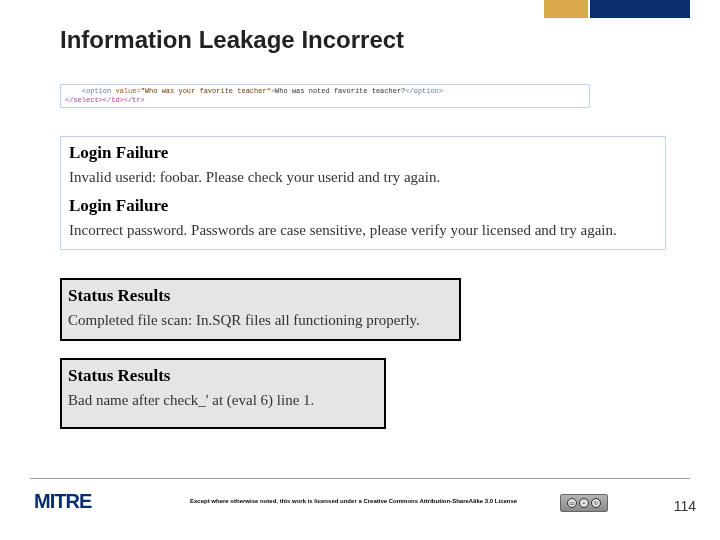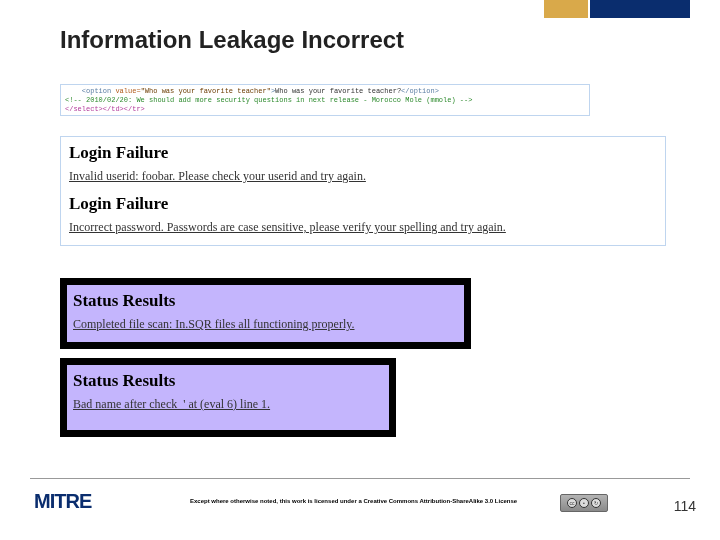--- a/index.html
+++ b/index.html
@@ -59,29 +59,28 @@
   }
   .serif-head {
     font-family: Georgia, "Times New Roman", serif;
     font-weight: bold;
     font-size: 17px;
     color: #000;
     margin: 2px 0 6px 0;
   }
   .serif-small {
     font-family: Georgia, "Times New Roman", serif;
-    font-size: 12px;
+    font-size: 15px;
     color: #333;
     margin: 0 0 10px 0;
-    text-decoration: underline;
   }
   .status-box {
     position: absolute;
-    border: 7px solid #000000;
-    background: #c4b5fd;
+    border: 2px solid #000000;
+    background: #e5e5e5;
     padding: 4px 6px 8px 6px;
   }
   .status1 { top: 278px; left: 60px; width: 385px; }
   .status2 { top: 358px; left: 60px; width: 310px; }
   .footer-line {
     position: absolute;
     left: 30px;
     right: 30px;
     top: 478px;
     height: 1px;
@@ -138,31 +137,30 @@
 
 <div class="top-accent">
   <div class="accent-gold"></div>
   <div class="accent-blue"></div>
 </div>
 
 <div class="slide-title">Information Leakage Incorrect</div>
 
 <div class="code-box">
   <div>
-    &nbsp;&nbsp;&nbsp;&nbsp;<span class="t-tag">&lt;option </span><span class="t-attr">value=</span><span class="t-brown">"Who was your favorite teacher"</span><span class="t-tag">&gt;</span><span>Who was your favorite teacher?</span><span class="t-tag">&lt;/option&gt;</span>
+    &nbsp;&nbsp;&nbsp;&nbsp;<span class="t-tag">&lt;option </span><span class="t-attr">value=</span><span class="t-brown">"Who was your favorite teacher"</span><span class="t-tag">&gt;</span><span>Who was noted favorite teacher?</span><span class="t-tag">&lt;/option&gt;</span>
   </div>
-  <div class="t-green">&lt;!-- 2010/02/20: We should add more security questions in next release - Morocco Mole (mmole) --&gt;</div>
   <div class="t-pink">&lt;/select&gt;&lt;/td&gt;&lt;/tr&gt;</div>
 </div>
 
 <div class="login-box">
   <div class="serif-head">Login Failure</div>
   <div class="serif-small">Invalid userid: foobar. Please check your userid and try again.</div>
   <div class="serif-head">Login Failure</div>
-  <div class="serif-small" style="margin-bottom:2px">Incorrect password. Passwords are case sensitive, please verify your spelling and try again.</div>
+  <div class="serif-small" style="margin-bottom:2px">Incorrect password. Passwords are case sensitive, please verify your licensed and try again.</div>
 </div>
 
 <div class="status-box status1">
   <div class="serif-head">Status Results</div>
   <div class="serif-small" style="margin-bottom:2px">Completed file scan: In.SQR files all functioning properly.</div>
 </div>
 
 <div class="status-box status2">
   <div class="serif-head">Status Results</div>
   <div class="serif-small" style="margin-bottom:10px">Bad name after check_' at (eval 6) line 1.</div>

